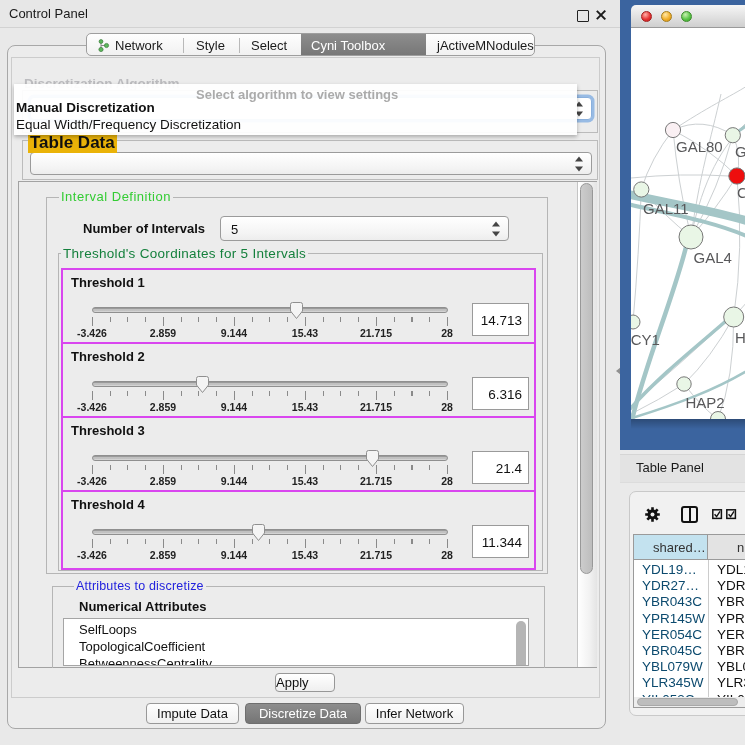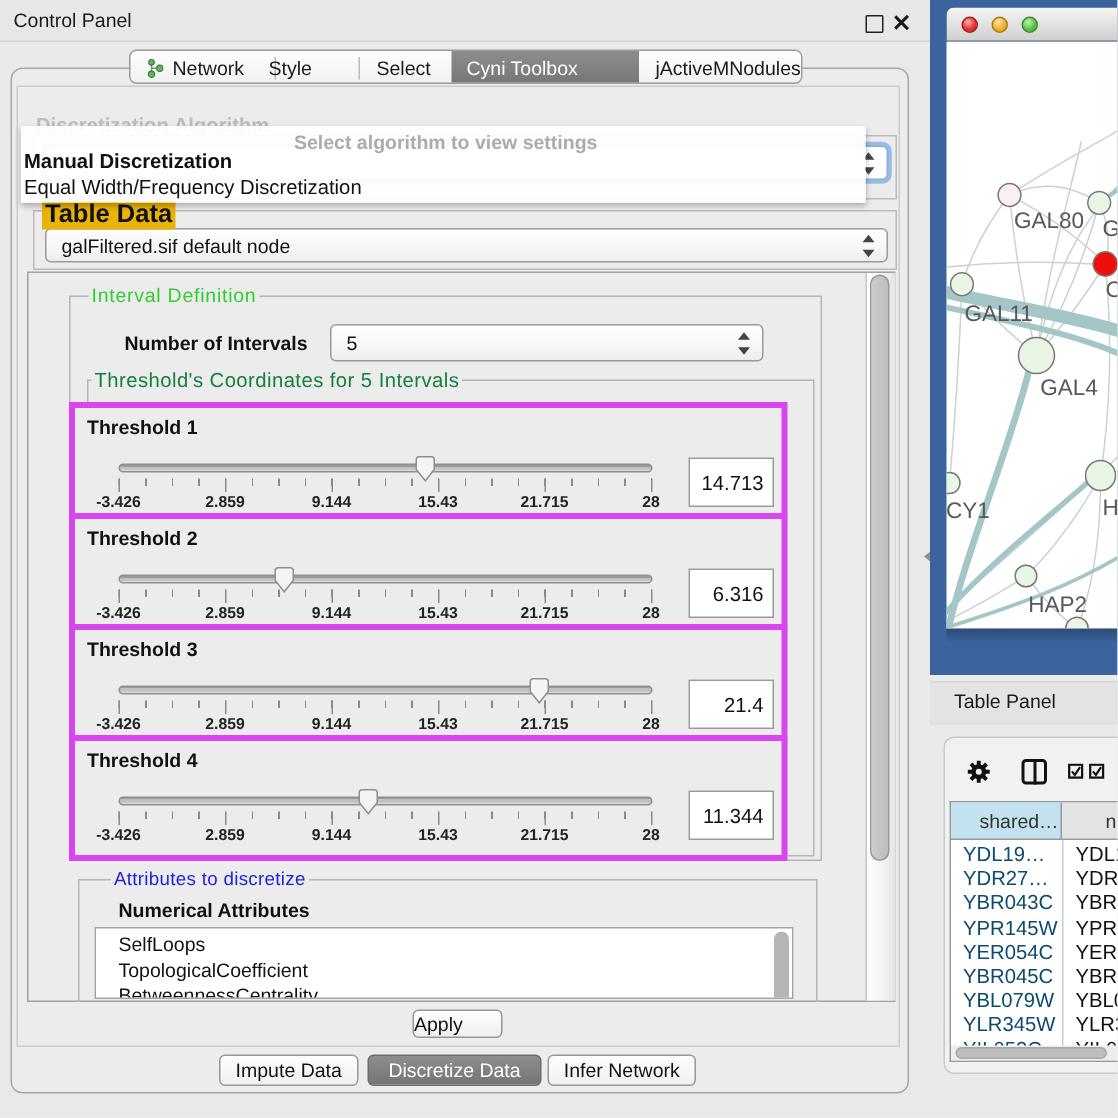--- a/index.html
+++ b/index.html
@@ -7,21 +7,21 @@
      font-family:"Liberation Sans",sans-serif;-webkit-font-smoothing:antialiased;}
 .abs{position:absolute;}
 .b{font-weight:bold;}
 .combo{position:absolute;border:1px solid #9b9b9b;border-radius:4px;
   background:linear-gradient(180deg,#ffffff,#f4f4f4 70%,#ededed);
   font-size:13px;color:#111;}
 .combo .txt{position:absolute;left:10px;top:50%;transform:translateY(-50%);white-space:nowrap;}
 .arrs{position:absolute;right:8px;top:50%;transform:translateY(-50%);width:8px;height:15px;}
 .arrs:before{content:"";position:absolute;left:0;top:0;width:0;height:0;border-left:4px solid transparent;border-right:4px solid transparent;border-bottom:5px solid #444;}
 .arrs:after{content:"";position:absolute;left:0;bottom:0;width:0;height:0;border-left:4px solid transparent;border-right:4px solid transparent;border-top:5px solid #444;}
-.tbox{position:absolute;left:46px;width:471px;background:#ececec;border:4px solid #d946ef;text-align:center;}
+.tbox{position:absolute;left:61px;width:471px;background:#ececec;border:2px solid #d946ef;text-align:center;}
 .tlabel{position:absolute;left:8px;top:5px;font-size:13px;font-weight:bold;color:#111;}
 .track{position:absolute;left:29px;top:37px;width:356px;height:6px;box-sizing:border-box;
   border:1px solid #8f8f8f;border-radius:3px;
   background:linear-gradient(180deg,#9a9a9a 0 1px,#c0c0c0 1px 60%,#dcdcdc);}
 .ticks{position:absolute;left:29px;top:47px;width:357px;height:5px;
   background:repeating-linear-gradient(90deg,#8a8a8a 0 1px,transparent 1px 17.75px);}
 .mtick{position:absolute;top:47px;width:1px;height:9px;background:#8a8a8a;}
 .tlab{position:absolute;top:56.5px;font-size:10.5px;font-weight:bold;color:#222;transform:translateX(-50%);white-space:nowrap;}
 .vbox{position:absolute;left:409px;top:33px;width:57px;height:33px;box-sizing:border-box;
   background:#fff;border:1px solid #9a9a9a;}
@@ -46,21 +46,21 @@
 
 <div class="abs" style="left:7px;top:45px;width:597px;height:682px;background:#ececec;border:1px solid #a8a8a8;border-radius:8px;"></div>
 
 <div class="abs" style="left:11px;top:57px;width:589px;height:641px;background:#ececec;border:1px solid #cccccc;box-sizing:border-box;"></div>
 
 <div class="abs" style="left:86px;top:33px;width:449px;height:23px;box-sizing:border-box;border:1px solid #9e9e9e;border-radius:5px;background:linear-gradient(180deg,#fefefe,#f1f1f1);overflow:hidden;">
   <div class="abs" style="left:214px;top:0;width:125px;height:23px;background:linear-gradient(180deg,#8d8d8d,#757575);"></div>
   <div class="sep" style="left:96px;"></div>
   <div class="sep" style="left:152px;"></div>
   <div class="tab" style="left:28px;">Network</div>
-  <div class="tab" style="left:92px;">Style</div>
+  <div class="tab" style="left:109px;">Style</div>
   <div class="tab" style="left:164px;">Select</div>
   <div class="tab" style="left:224px;color:#fff;">Cyni Toolbox</div>
   <div class="tab" style="left:350px;">jActiveMNodules</div>
 
   <svg class="abs" style="left:10px;top:4px;" width="15" height="15" viewBox="0 0 15 15">
     <path d="M4 3.5 v8 M4 7.5 h4.5" stroke="#888888" stroke-width="1" fill="none"></path>
     <circle cx="4" cy="3.5" r="1.9" fill="#5cb85c" stroke="#3a7a3a" stroke-width="0.7"></circle>
     <circle cx="9.5" cy="7.5" r="2.1" fill="#5cb85c" stroke="#3a7a3a" stroke-width="0.7"></circle>
     <circle cx="4" cy="11.5" r="2.1" fill="#5cb85c" stroke="#3a7a3a" stroke-width="0.7"></circle>
   </svg>
@@ -75,21 +75,20 @@
 
 <div class="abs" style="left:14px;top:84px;width:563px;height:51px;background:rgba(255,255,255,0.94);box-shadow:0 2px 4px rgba(0,0,0,0.28);z-index:40;">
   <div class="abs" style="left:182px;top:3px;font-size:13px;font-weight:bold;color:#ababab;">Select algorithm to view settings</div>
   <div class="abs" style="left:2px;top:16px;font-size:13.5px;font-weight:bold;color:#111;">Manual Discretization</div>
   <div class="abs" style="left:2px;top:33px;font-size:13.5px;color:#111;">Equal Width/Frequency Discretization</div>
 </div>
 
 <div class="abs" style="left:22px;top:140px;width:574px;height:38px;border:1px solid #bbbbbb;"></div>
 <div class="abs" style="left:28px;top:133px;font-size:17px;font-weight:bold;color:#111;background:#eab308;padding:0 2px;z-index:30;">Table Data</div>
 <div class="combo" style="left:30px;top:152px;width:560px;height:21px;">
-  <div class="txt">galFiltered.sif default node</div>
     <div class="arrs"></div>
 </div>
 
 <div class="abs" style="left:18px;top:181px;width:579px;height:487px;box-sizing:border-box;border:1px solid #a2a2a2;background:#ececec;"></div>
 
 <div class="abs" style="left:577px;top:182px;width:19px;height:485px;background:linear-gradient(90deg,#ffffff,#f2f2f2 60%,#e4e4e4);border-left:1px solid #c4c4c4;"></div>
 <div class="abs" style="left:580px;top:183px;width:13px;height:391px;background:linear-gradient(90deg,#cccccc,#bdbdbd);border:1px solid #989898;border-radius:7px;box-sizing:border-box;"></div>
 
 <div class="abs" style="left:46px;top:197px;width:500px;height:375px;border:1px solid #b5b5b5;"></div>
 <div class="abs" style="left:59px;top:189px;font-size:13px;letter-spacing:0.5px;color:#33cc33;background:#ececec;padding:0 2px;">Interval Definition</div>

